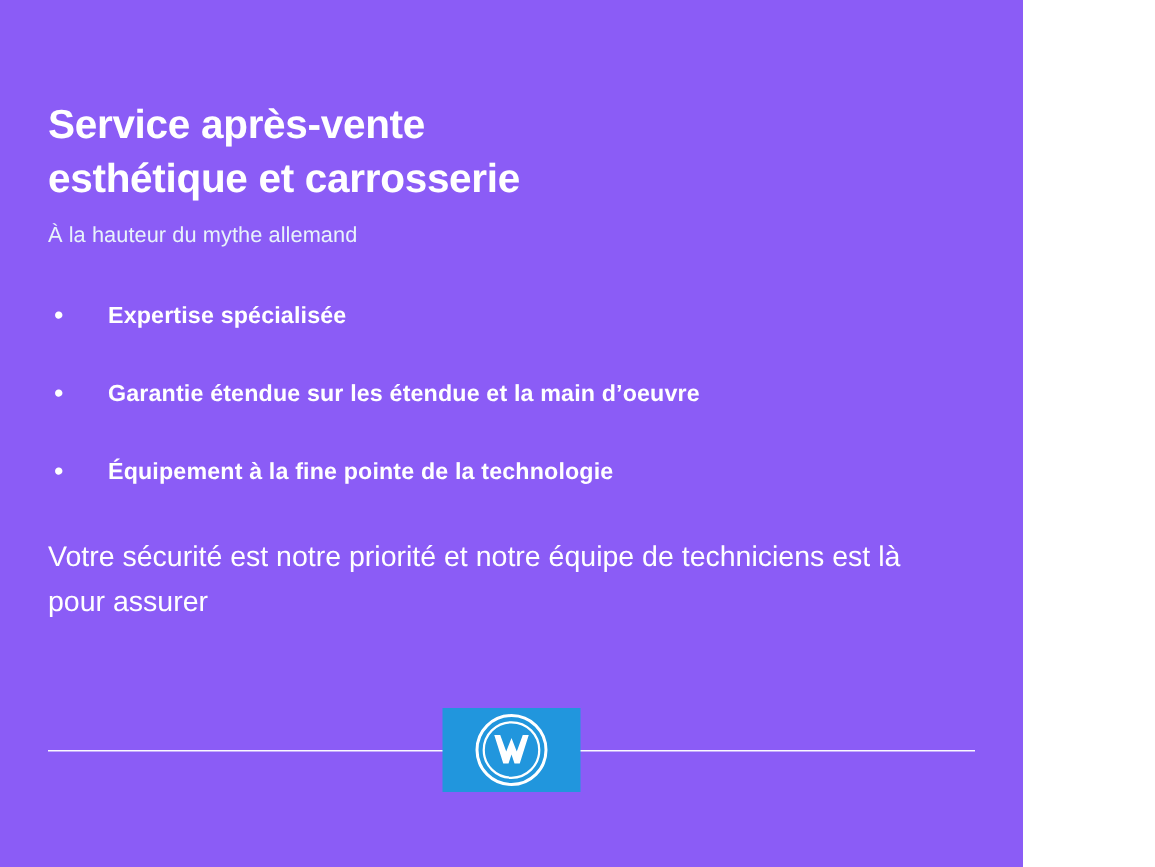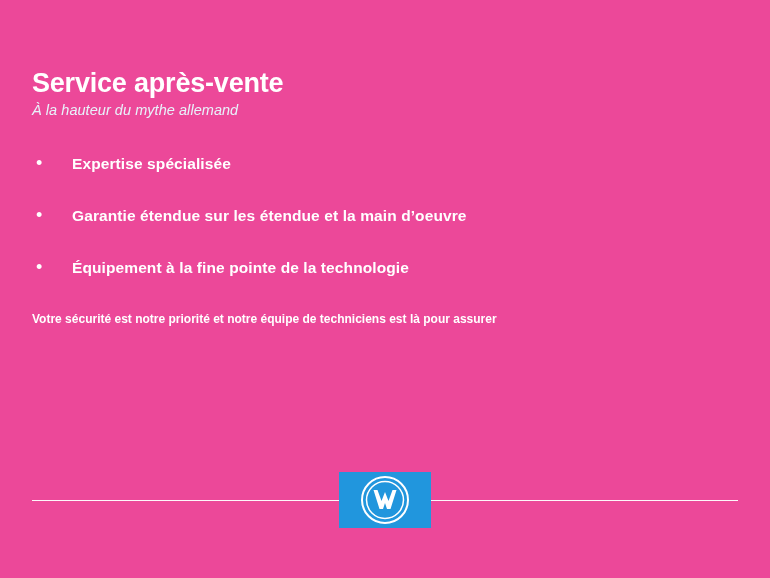--- a/index.html
+++ b/index.html
@@ -8,23 +8,23 @@
   }
   body {
     width: 770px;
     height: 578px;
     background: #ffffff;
     font-family: "Liberation Sans", sans-serif;
     overflow: hidden;
   }
   .slide {
     position: relative;
-    width: 770px;
+    width: 682px;
     height: 578px;
-    background: #ec4899;
+    background: #8b5cf6;
     box-sizing: border-box;
     overflow: hidden;
   }
   .content {
     position: absolute;
     left: 32px;
     top: 66px;
     right: 40px;
   }
   .title {
@@ -35,22 +35,22 @@
     letter-spacing: -0.2px;
     margin: 0;
   }
   .title .line {
     display: block;
   }
   .subtitle {
     color: #e8f3fb;
     font-size: 14.5px;
     font-weight: normal;
+    margin-top: 12px;
     letter-spacing: 0.05px;
-    font-style: italic;
   }
   .bullets {
     margin-top: 36px;
     list-style: none;
     padding: 0;
   }
   .bullet {
     display: flex;
     align-items: flex-start;
     margin-bottom: 33px;
@@ -68,24 +68,24 @@
     color: #ffffff;
     font-size: 15.5px;
     font-weight: bold;
     line-height: 19px;
     margin-left: 18px;
     letter-spacing: 0.1px;
   }
   .paragraph {
     margin-top: 24px;
     color: #ffffff;
-    font-size: 12px;
+    font-size: 19px;
     line-height: 1.55;
     max-width: 640px;
-    font-weight: bold;
+    font-weight: normal;
   }
   .footer {
     position: absolute;
     left: 32px;
     right: 32px;
     bottom: 50px;
     height: 56px;
   }
   .rule {
     position: absolute;
@@ -116,20 +116,21 @@
 </style>
 </head>
 <body>
 
 <div class="slide">
 
   <div class="content">
 
     <h1 class="title">
       <span class="line">Service après-vente</span>
+      <span class="line">esthétique et carrosserie</span>
     </h1>
 
     <div class="subtitle">À la hauteur du mythe allemand</div>
 
     <ul class="bullets">
       <li class="bullet">
         <span class="bullet-marker">•</span>
         <span class="bullet-text">Expertise spécialisée</span>
       </li>
       <li class="bullet">

